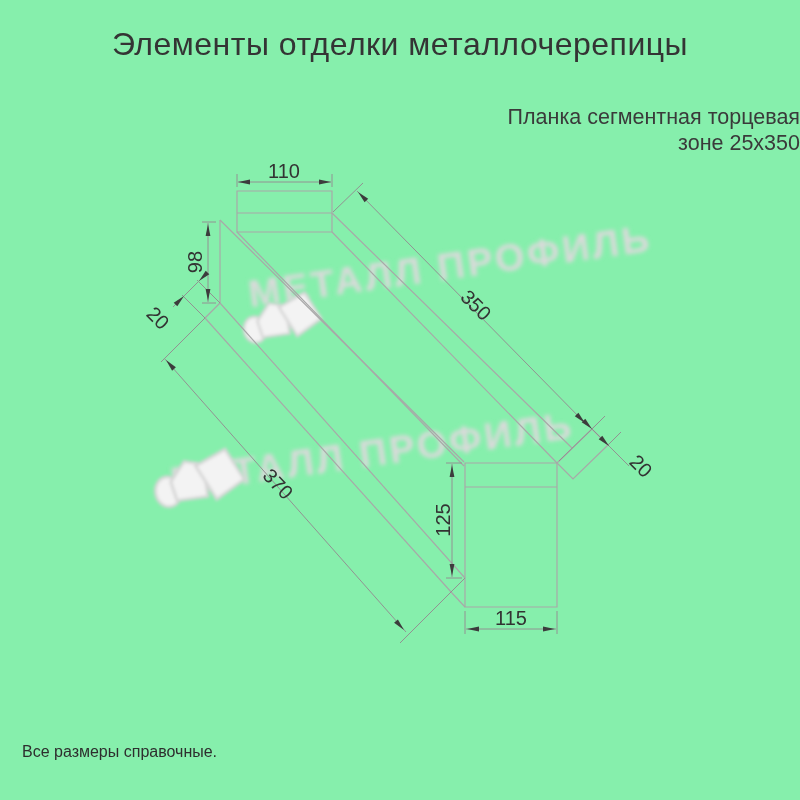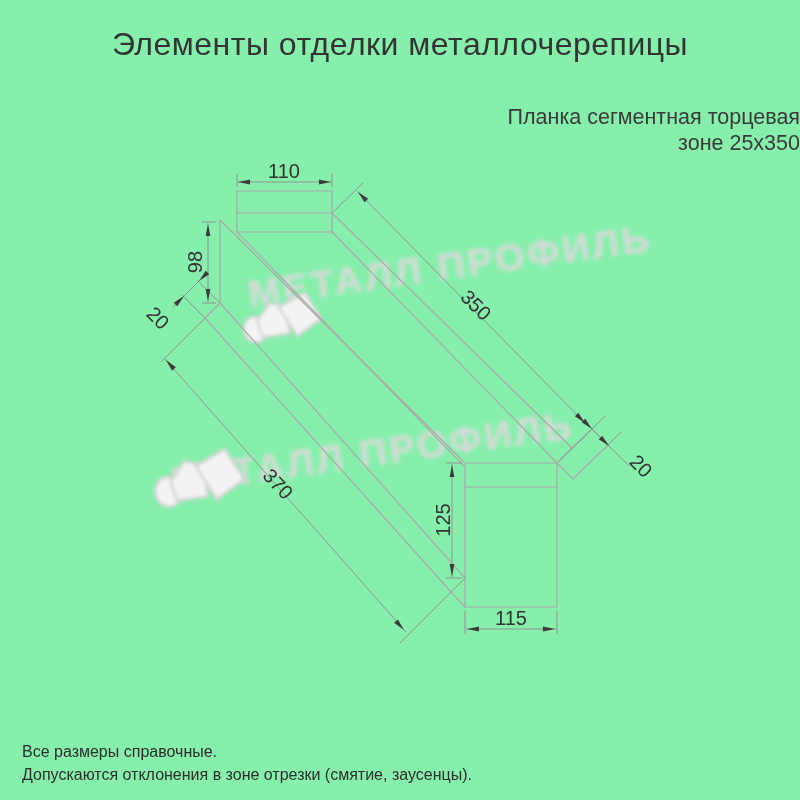--- a/index.html
+++ b/index.html
@@ -142,16 +142,15 @@
       <text class="lbl" transform="translate(476,305) rotate(45)" y="7">350</text>
       <text class="lbl" transform="translate(641,466) rotate(45)" y="7">20</text>
       <text class="lbl" transform="translate(278,484) rotate(47)" y="7">370</text>
       <text class="lbl" transform="translate(443,520) rotate(-90)" y="7">125</text>
       <text class="lbl" x="511" y="625">115</text>
     </g>
   </svg>
 
   <div class="notes">
     <div>Все размеры справочные.</div>
-    <div>Допускаются отклонения в зоне отрезки (смятие, заусенцы).</div>
   </div>
 
 </div>
 
 </body></html>

